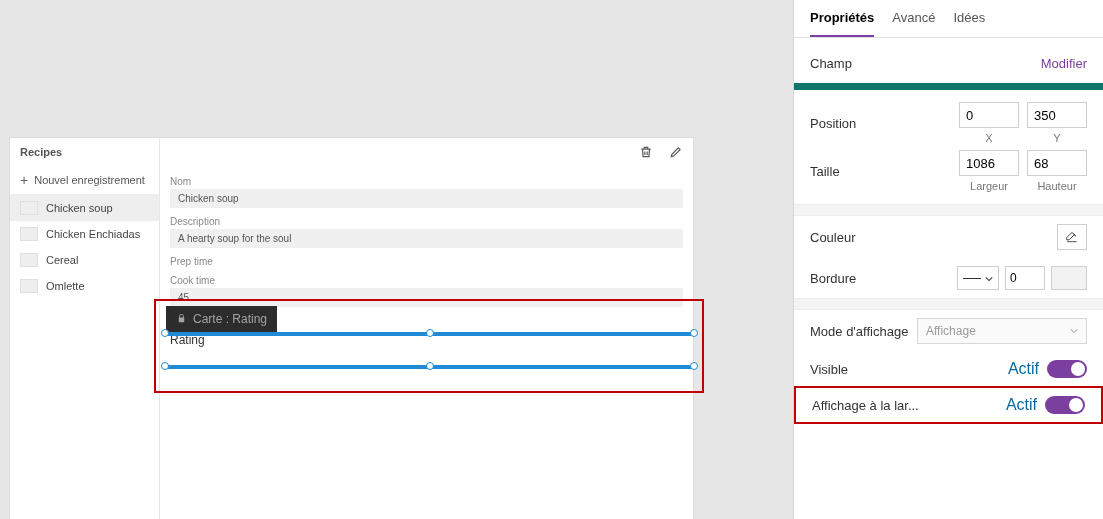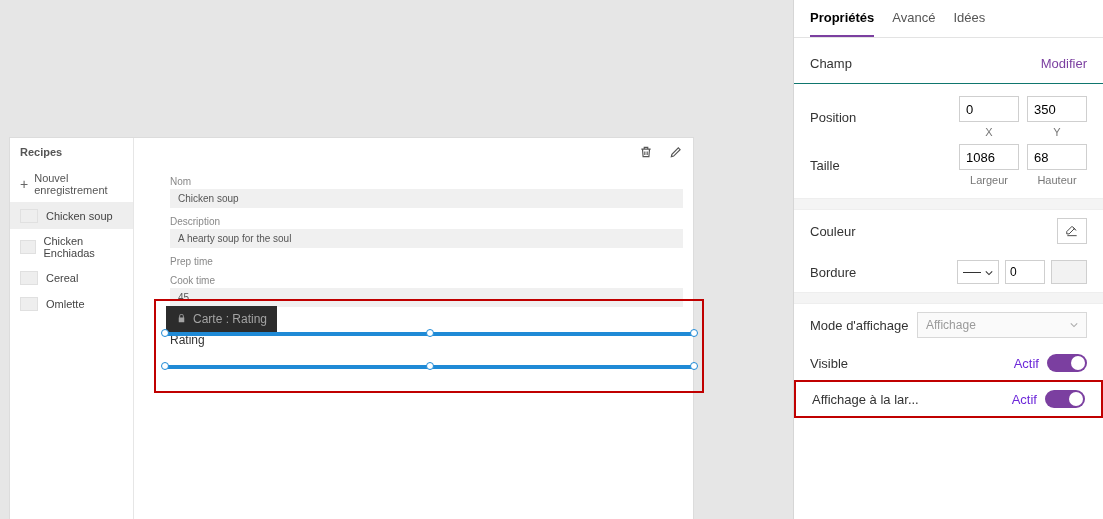--- a/index.html
+++ b/index.html
@@ -6,21 +6,21 @@
   html, body { margin:0; padding:0; font-family: "Segoe UI", Arial, sans-serif; font-size:12px; color:#333; }
   body { width:1103px; height:519px; background:#e6e6e6; position:relative; overflow:hidden; }
 
   
   .prop-panel { position:absolute; top:0; right:0; width:310px; height:519px; background:#fff; border-left:1px solid #d6d6d6; }
   .prop-tabs { display:flex; gap:18px; padding:10px 16px 0 16px; border-bottom:1px solid #e3e3e3; }
   .prop-tab { padding:0 0 10px 0; font-size:13px; color:#555; cursor:pointer; }
   .prop-tab.active { color:#000; border-bottom:2px solid #7b3fa0; font-weight:600; }
 
   .prop-row { display:flex; align-items:center; justify-content:space-between; padding:12px 16px; font-size:13px; color:#333; border-bottom:1px solid #f0f0f0;}
-  .prop-row.champ { border-bottom:1px solid #0f766e; padding-top:18px; }
+  .prop-row.champ { border-bottom:7px solid #0f766e; padding-top:18px; }
   .prop-row .label { color:#333; }
   .prop-row .link { color:#7b3fa0; cursor:pointer; font-size:13px; }
 
   .pos-row { display:flex; align-items:center; justify-content:space-between; padding:12px 16px 2px 16px; font-size:13px;}
   .pos-row .inputs { display:flex; gap:8px; }
   .num-field { display:flex; flex-direction:column; align-items:center; }
   .num-field input { width:60px; height:26px; border:1px solid #cfcfcf; font-size:13px; padding:0 6px; text-align:left; }
   .num-field .sub { font-size:11px; color:#777; margin-top:4px; }
 
   .sep { height:12px; background:#f4f4f4; border-top:1px solid #eee; border-bottom:1px solid #eee;}
@@ -29,29 +29,29 @@
   .color-swatch { width:30px; height:26px; border:1px solid #cfcfcf; display:flex; align-items:center; justify-content:center; background:#fff; cursor:pointer;}
   .bordure-controls { display:flex; gap:6px; align-items:center;}
   .select-line { width:42px; height:24px; border:1px solid #cfcfcf; display:flex; align-items:center; justify-content:center; position:relative; cursor:pointer;}
   .select-line .line { width:18px; height:0; border-top:1.5px solid #333;}
   .select-line .chev { margin-left:4px; }
   .num-small { width:40px; height:24px; border:1px solid #cfcfcf; font-size:12px; padding:0 4px;}
   .swatch-long { width:36px; height:24px; border:1px solid #cfcfcf; background:#f2f2f2;}
 
   .mode-select { width:170px; height:26px; border:1px solid #d8d8d8; color:#9a9a9a; background:#fafafa; display:flex; align-items:center; justify-content:space-between; padding:0 8px; font-size:12px; pointer-events:none;}
   .toggle { display:flex; align-items:center; gap:8px;}
-  .toggle-label { font-size:13px; color:#6d28d9;}
+  .toggle-label { font-size:16px; color:#0369a1;}
   .switch { width:40px; height:18px; border-radius:10px; background:#7b3fa0; position:relative; cursor:pointer;}
   .switch .knob { position:absolute; top:2px; right:2px; width:14px; height:14px; border-radius:50%; background:#fff;}
 
   .ajustement-hl { border:2px solid #c00000; margin:0 0 0 0;}
 
   
   .canvas { position:absolute; left:10px; top:138px; width:683px; height:381px; background:#fff; box-shadow: 0 0 0 1px #dcdcdc; }
-  .sidebar { position:absolute; left:0; top:0; width:124px; height:100%; border-right:1px solid #e6e6e6;}
+  .sidebar { position:absolute; left:0; top:0; width:150px; height:100%; border-right:1px solid #e6e6e6;}
   .sidebar .title { font-size:11px; color:#555; font-weight:600; padding:8px 10px;}
   .sidebar .item { display:flex; align-items:center; gap:8px; padding:6px 10px; font-size:11px; color:#444; cursor:pointer;}
   .sidebar .item.selected { background:#eee;}
   .sidebar .item .thumb { width:18px; height:14px; background:#eee; border:1px solid #e0e0e0;}
   .new-rec { display:flex; align-items:center; gap:6px; padding:6px 10px; font-size:11px; color:#555; cursor:pointer; border-bottom:1px solid #eee;}
   .plus { font-size:14px; color:#666; }
 
   .content { position:absolute; left:150px; right:0; top:0; bottom:0; }
   .content-header { height:30px; display:flex; justify-content:flex-end; align-items:center; padding:0 10px; gap:16px; color:#666;}
   .icon-btn { cursor:pointer; color:#555; }

